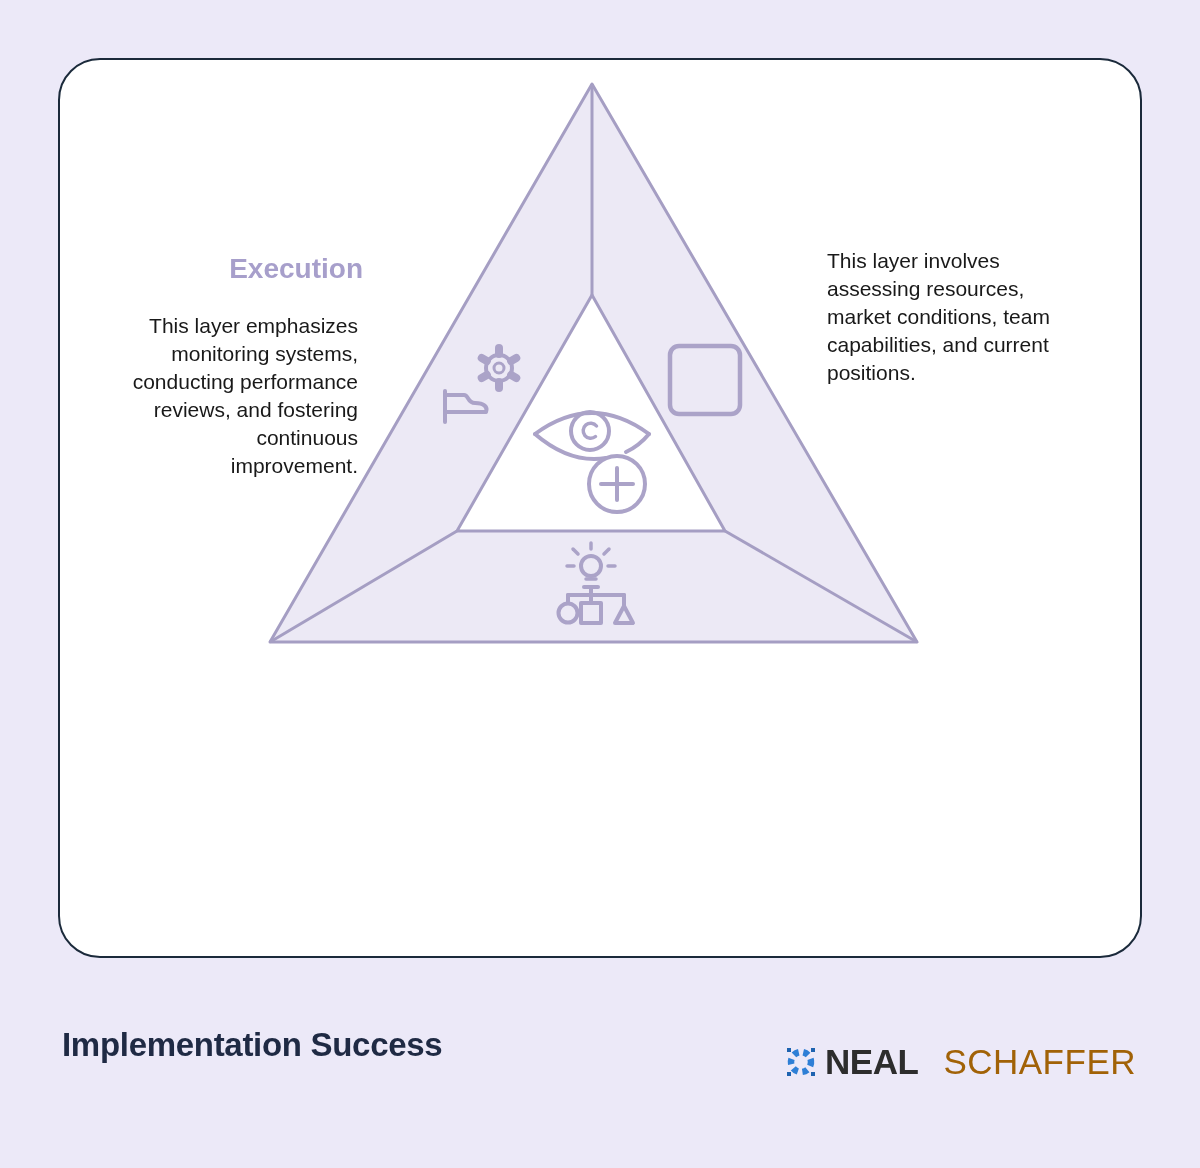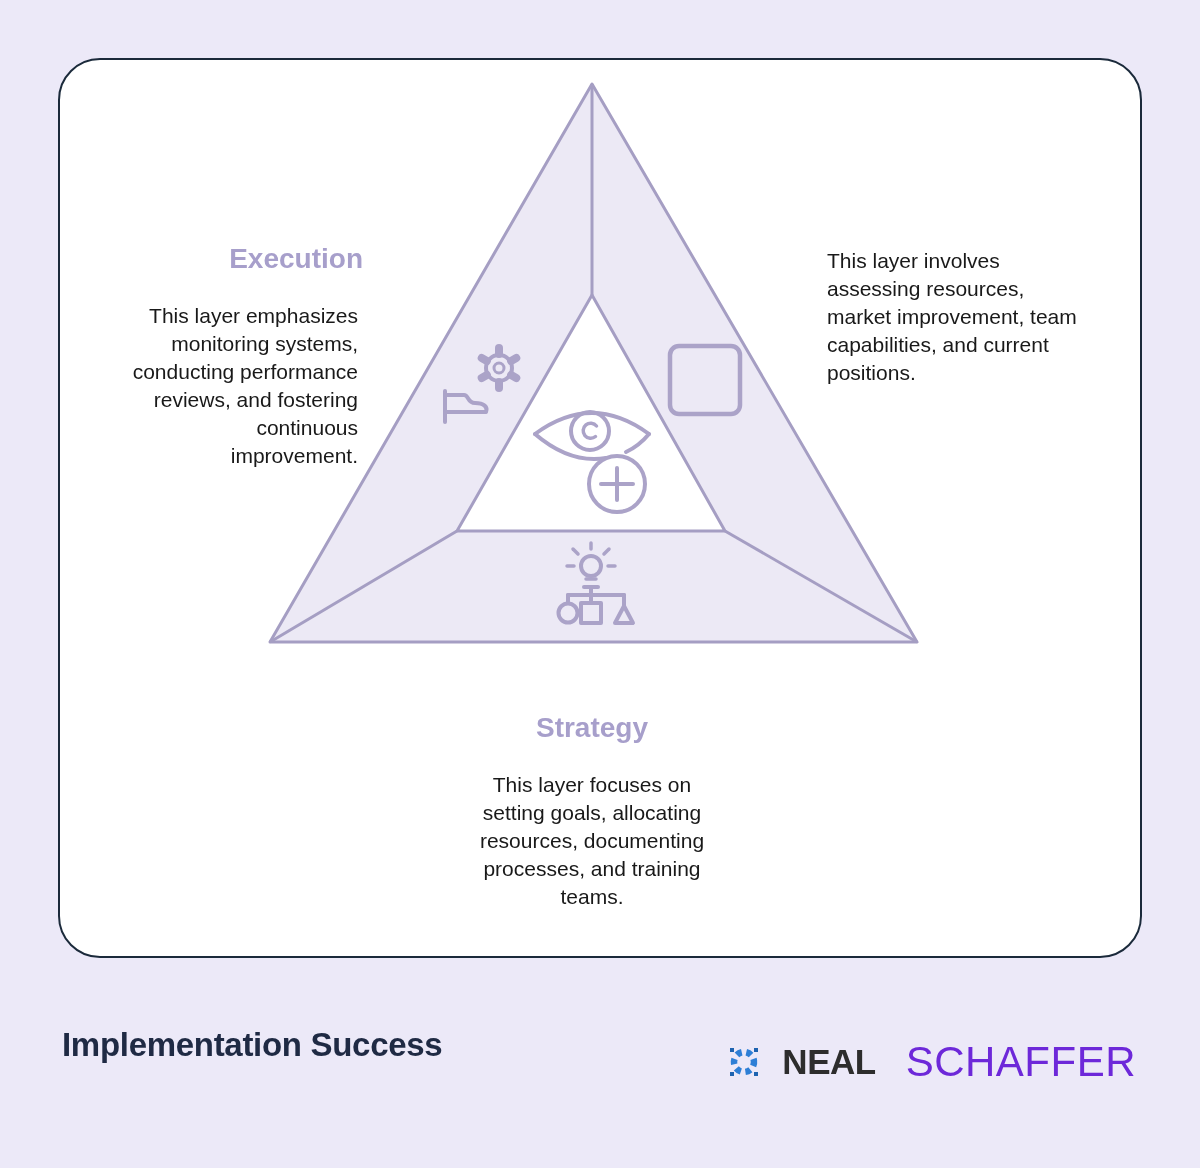--- a/index.html
+++ b/index.html
@@ -43,21 +43,21 @@
     margin: 0 0 26px 0;
   }
   .section-desc {
     font-size: 21px;
     line-height: 28px;
     color: #191919;
     white-space: pre-line;
     margin: 5px;
   }
   .section-execution {
-    top: 182px;
+    top: 192px;
     right: 777px;
     width: 300px;
     text-align: right;
   }
   .section-foundation {
     top: 182px;
     left: 762px;
     width: 280px;
     text-align: left;
   }
@@ -76,38 +76,38 @@
     color: #1F2A44;
     letter-spacing: -0.3px;
   }
   .logo {
     position: absolute;
     top: 1040px;
     right: 64px;
     height: 44px;
     display: flex;
     align-items: center;
-    gap: 21px;
+    gap: 7px;
   }
   .logo-icon {
     width: 34px;
     height: 34px;
   }
   .logo-text-bold {
     font-size: 35px;
     font-weight: bold;
     color: #2D2D2D;
     letter-spacing: -0.5px;
   }
   .logo-text-light {
-    font-size: 42px;
+    font-size: 35px;
     font-weight: normal;
-    color: #6d28d9;
+    color: #a16207;
     letter-spacing: 0.5px;
-    margin-left: 9px;
+    margin-left: 18px;
   }
 </style>
 </head>
 <body>
 
 <div class="card">
 
   <svg class="diagram-svg" viewBox="0 0 1084 900">
 
     <g stroke="#A59EC3" stroke-width="3" stroke-linejoin="round">
@@ -179,33 +179,25 @@
 monitoring systems,
 conducting performance
 reviews, and fostering
 continuous
 improvement.</div>
   </div>
 
   <div class="section section-foundation">
     <div class="section-desc">This layer involves
 assessing resources,
-market improvement, team
+market conditions, team
 capabilities, and current
 positions.</div>
   </div>
 
-  <div class="section section-strategy">
-    <div class="section-heading">Strategy</div>
-    <div class="section-desc">This layer focuses on
-setting goals, allocating
-resources, documenting
-processes, and training
-teams.</div>
-  </div>
 
 </div>
 
 <div class="footer-title">Implementation Success</div>
 
 <div class="logo">
   <svg class="logo-icon" viewBox="0 0 34 34">
     <circle cx="17" cy="17" r="10" fill="none" stroke="#2E7FD6" stroke-width="6.5" stroke-dasharray="5.5 4.6" transform="rotate(-8 17 17)"></circle>
     <rect x="3" y="3" width="4" height="4" fill="#1E63B0"></rect>
     <rect x="27" y="3" width="4" height="4" fill="#1E63B0"></rect>

